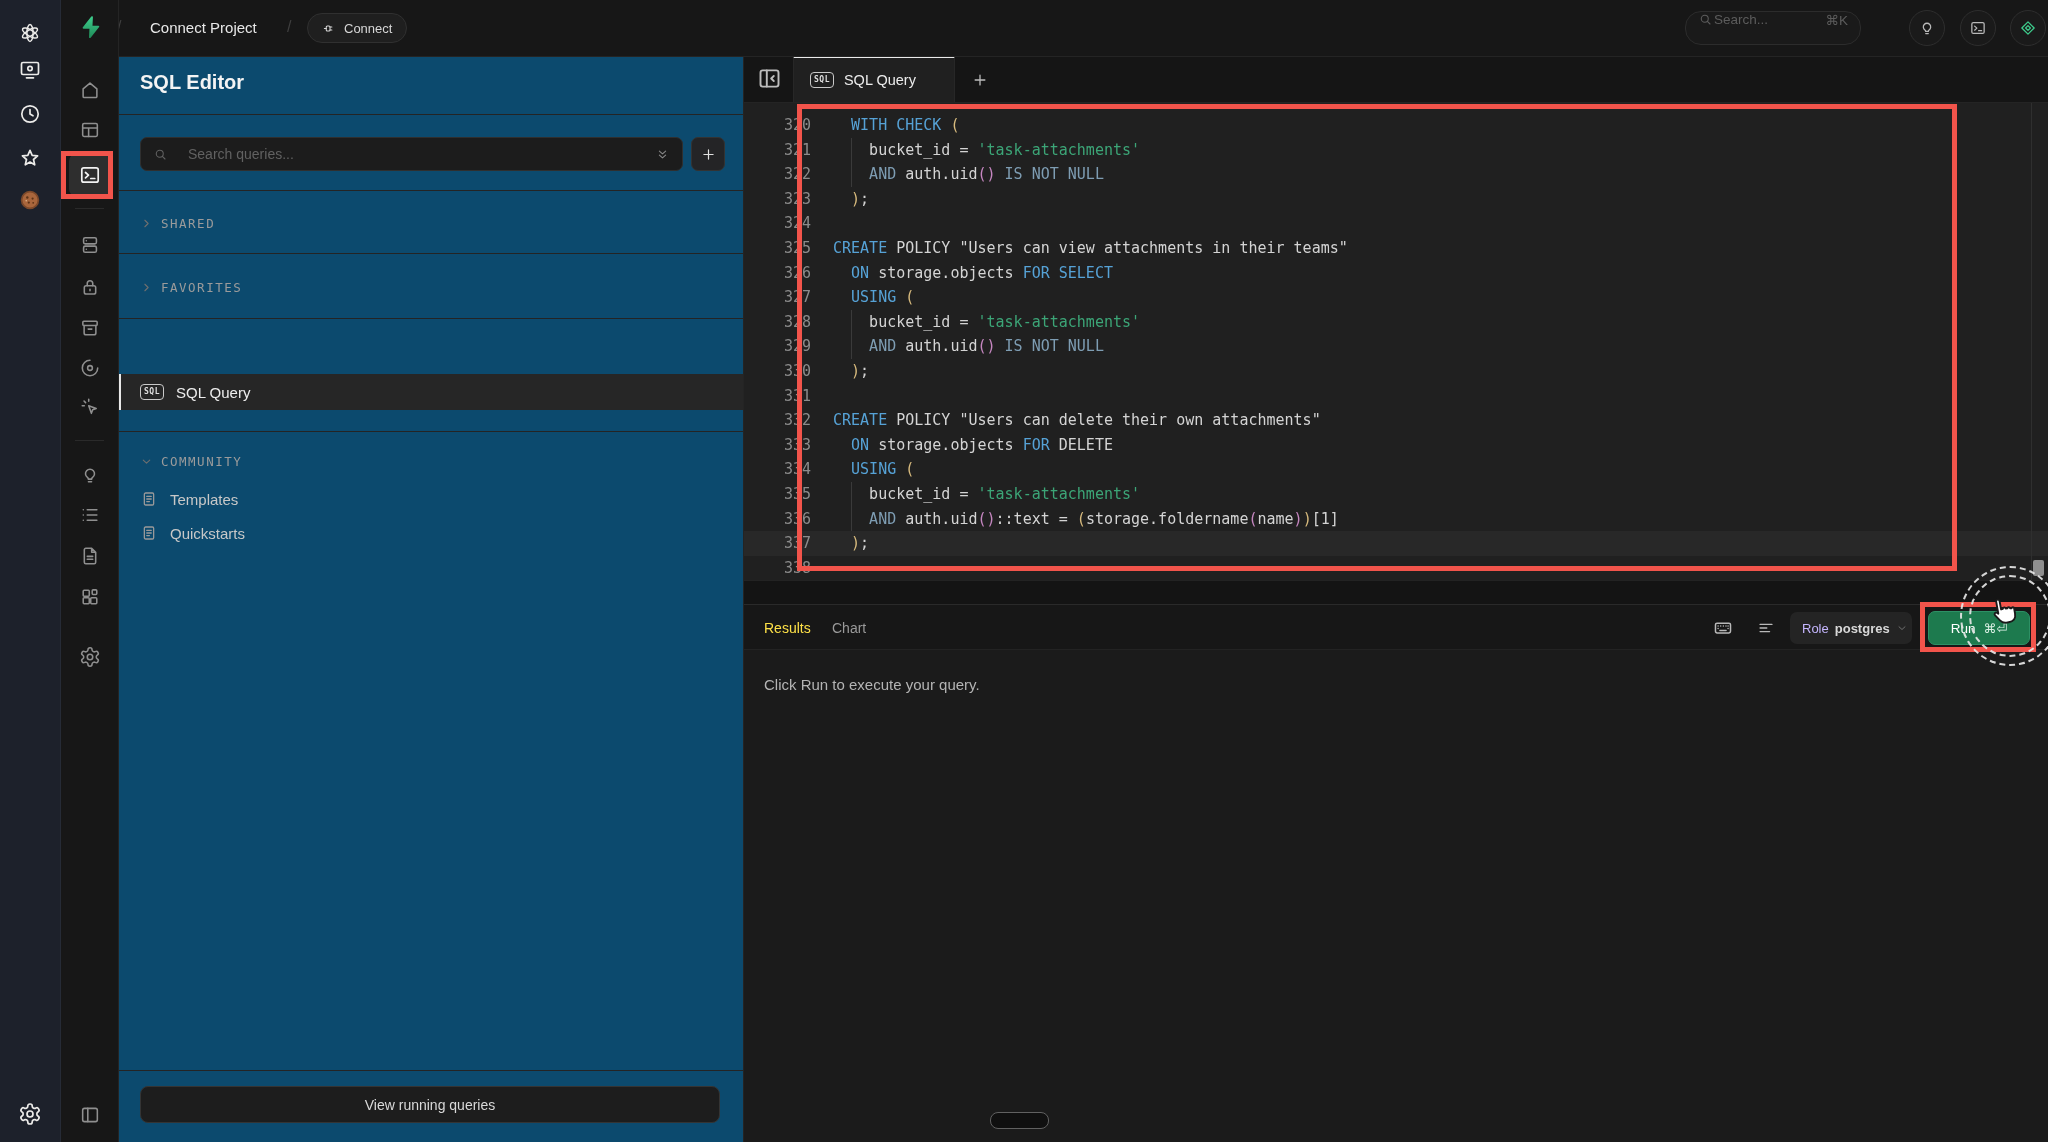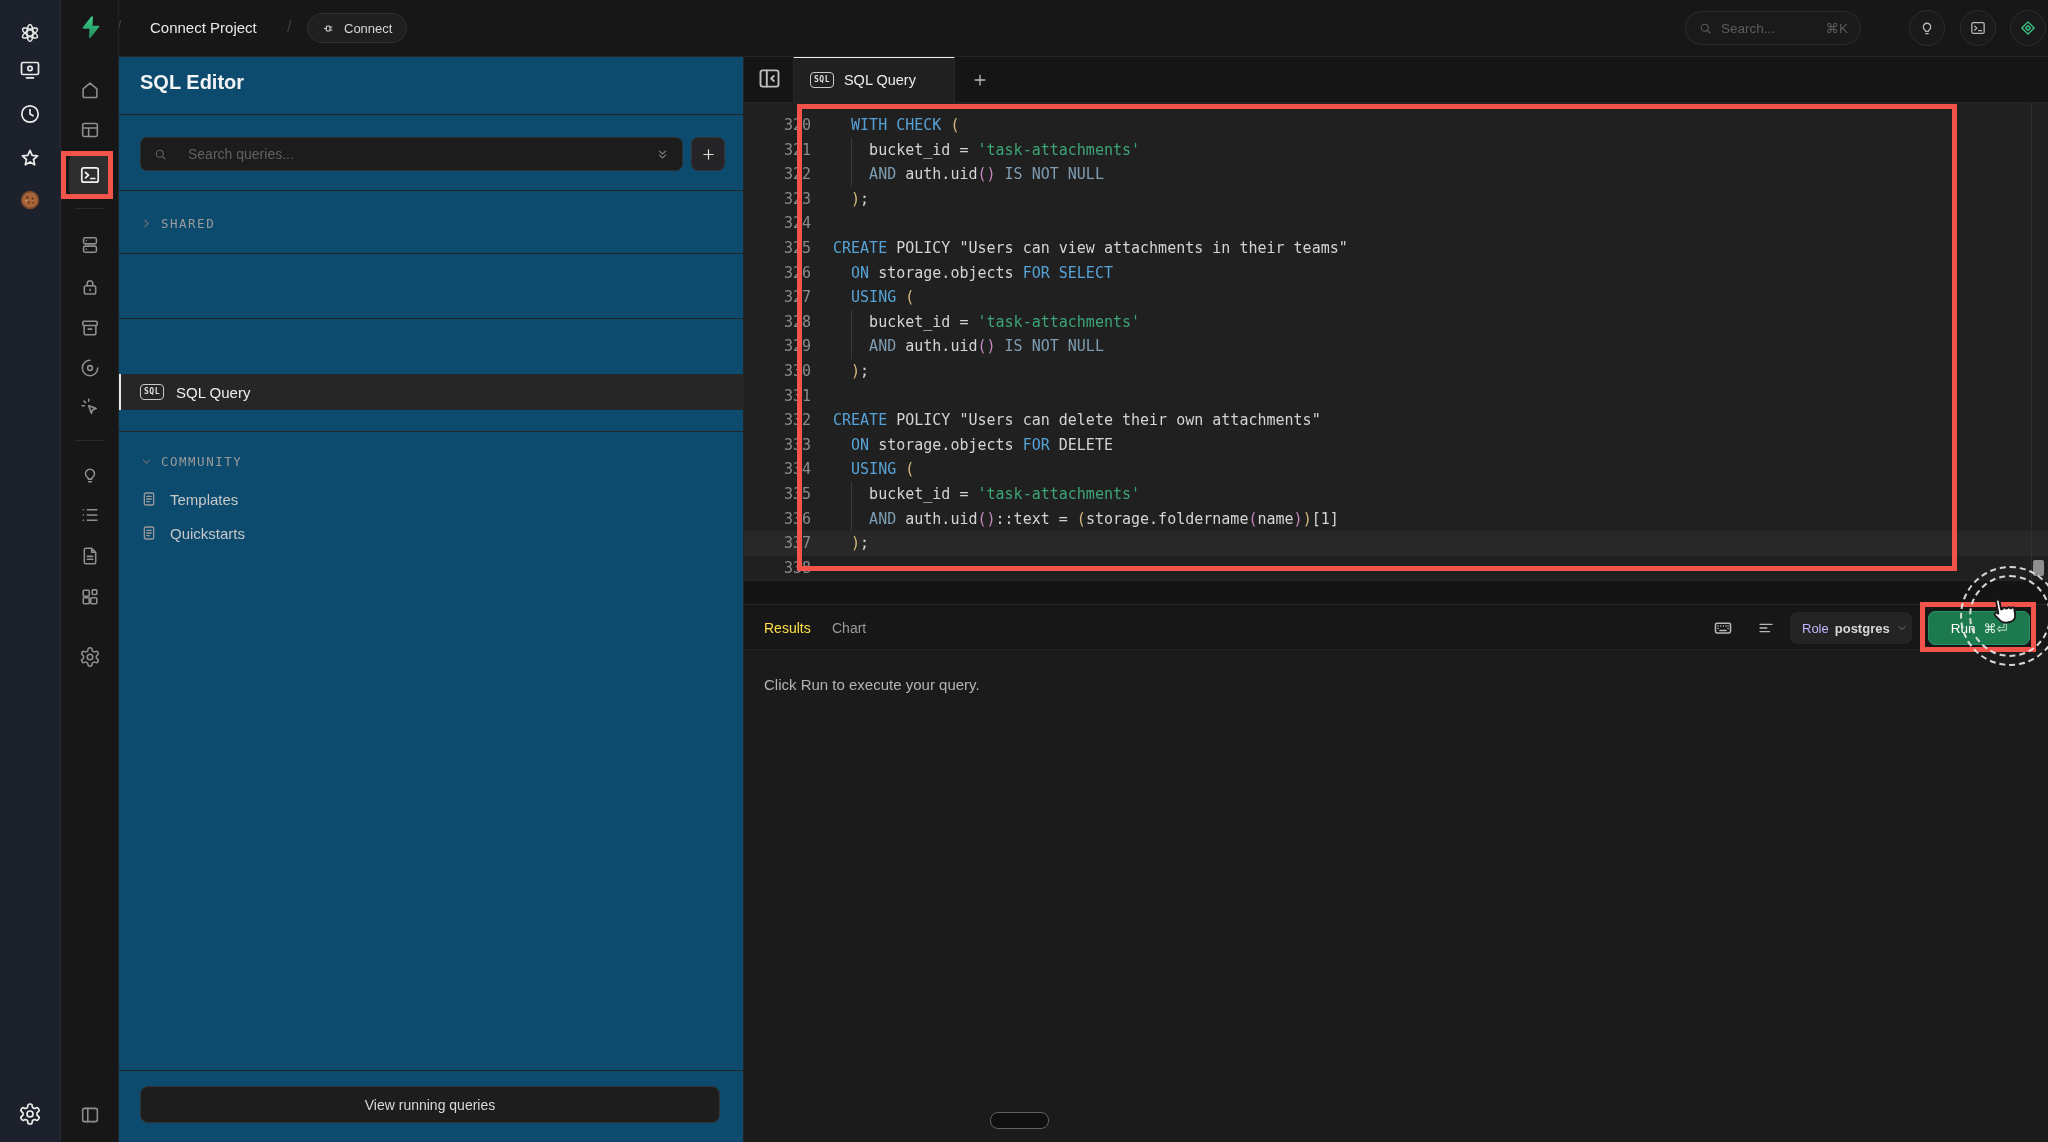--- a/index.html
+++ b/index.html
@@ -14,21 +14,21 @@
   #rail{left:61px;top:0;width:57px;height:1142px;background:#171717;border-right:1px solid #242424;z-index:4;}
   .rail-btn{position:absolute;left:50%;transform:translate(-50%,-50%);color:#8f8f8f;}
   .rail-btn.active{color:#f2f2f2;background:#2e2e2e;border-radius:7px;padding:9px;}
   .rail-div{position:absolute;left:14px;width:29px;height:1px;background:#2a2a2a;}
   
   #topbar{left:61px;top:0;width:1987px;height:56px;background:#171717;border-bottom:1px solid #242424;z-index:3;}
   .slash{color:#3f3f3f;font-size:16px;}
   #project-name{color:#e8e8e8;font-size:15px;}
   #connect-btn{display:flex;align-items:center;gap:7px;height:30px;padding:0 14px;border:1px solid #303030;
      background:#1f1f1f;border-radius:15px;color:#d6d6d6;font-size:13px;cursor:pointer;}
-  #global-search{display:flex;align-items:center;gap:8px;width:150px;height:32px;padding:0 12px;
+  #global-search{display:flex;gap:1px;width:150px;height:32px;padding:0 12px;
      border:1px solid #2c2c2c;border-radius:16px;color:#5c5c5c;font-size:13.5px;background:#1a1a1a;cursor:text;}
   .circ{position:absolute;top:28px;transform:translate(-50%,-50%);width:34px;height:34px;border:1px solid #2e2e2e;
      border-radius:50%;display:flex;align-items:center;justify-content:center;color:#b9b9b9;cursor:pointer;background:#1a1a1a;}
   .circ.green{color:#3ECF8E;}
   
   #qpanel{left:118px;top:56px;width:625px;height:1086px;background:#0c4a6e;border-right:1px solid #242424;z-index:2;}
   .pdiv{position:absolute;left:0;width:625px;height:1px;background:#242424;}
   #sql-editor-title{left:22px;top:15px;font-size:20px;font-weight:600;color:#f4f4f4;}
   #query-search{left:22px;top:81px;width:543px;height:34px;border:1px solid #2f2f2f;border-radius:7px;background:#1c1c1c;
      display:flex;align-items:center;gap:20px;padding:0 12px;box-sizing:border-box;color:#616161;font-size:14px;cursor:text;}
@@ -305,20 +305,28 @@
     <div class="sect" style="top:148px;">
       <span>
           <svg class="ic" width="13" height="13" viewBox="0 0 24 24">
             <path d="M9 6 15 12l-6 6" stroke-width="2"></path>
           </svg>
         </span>
       <span class="lbl">SHARED</span>
     </div>
     <div class="pdiv" style="top:197px;"></div>
 
+    <div class="sect" style="top:212px;">
+      <span>
+          <svg class="ic" width="13" height="13" viewBox="0 0 24 24">
+            <path d="M9 6 15 12l-6 6" stroke-width="2"></path>
+          </svg>
+        </span>
+      <span class="lbl">FAVORITES</span>
+    </div>
     <div class="pdiv" style="top:262px;"></div>
 
     <div class="qitem selected" style="top:318px;">
       <span class="sqlbadge">SQL</span>
       <span>SQL Query</span>
     </div>
     <div class="pdiv" style="top:375px;"></div>
 
     <div class="sect" style="top:386px;">
       <span>

